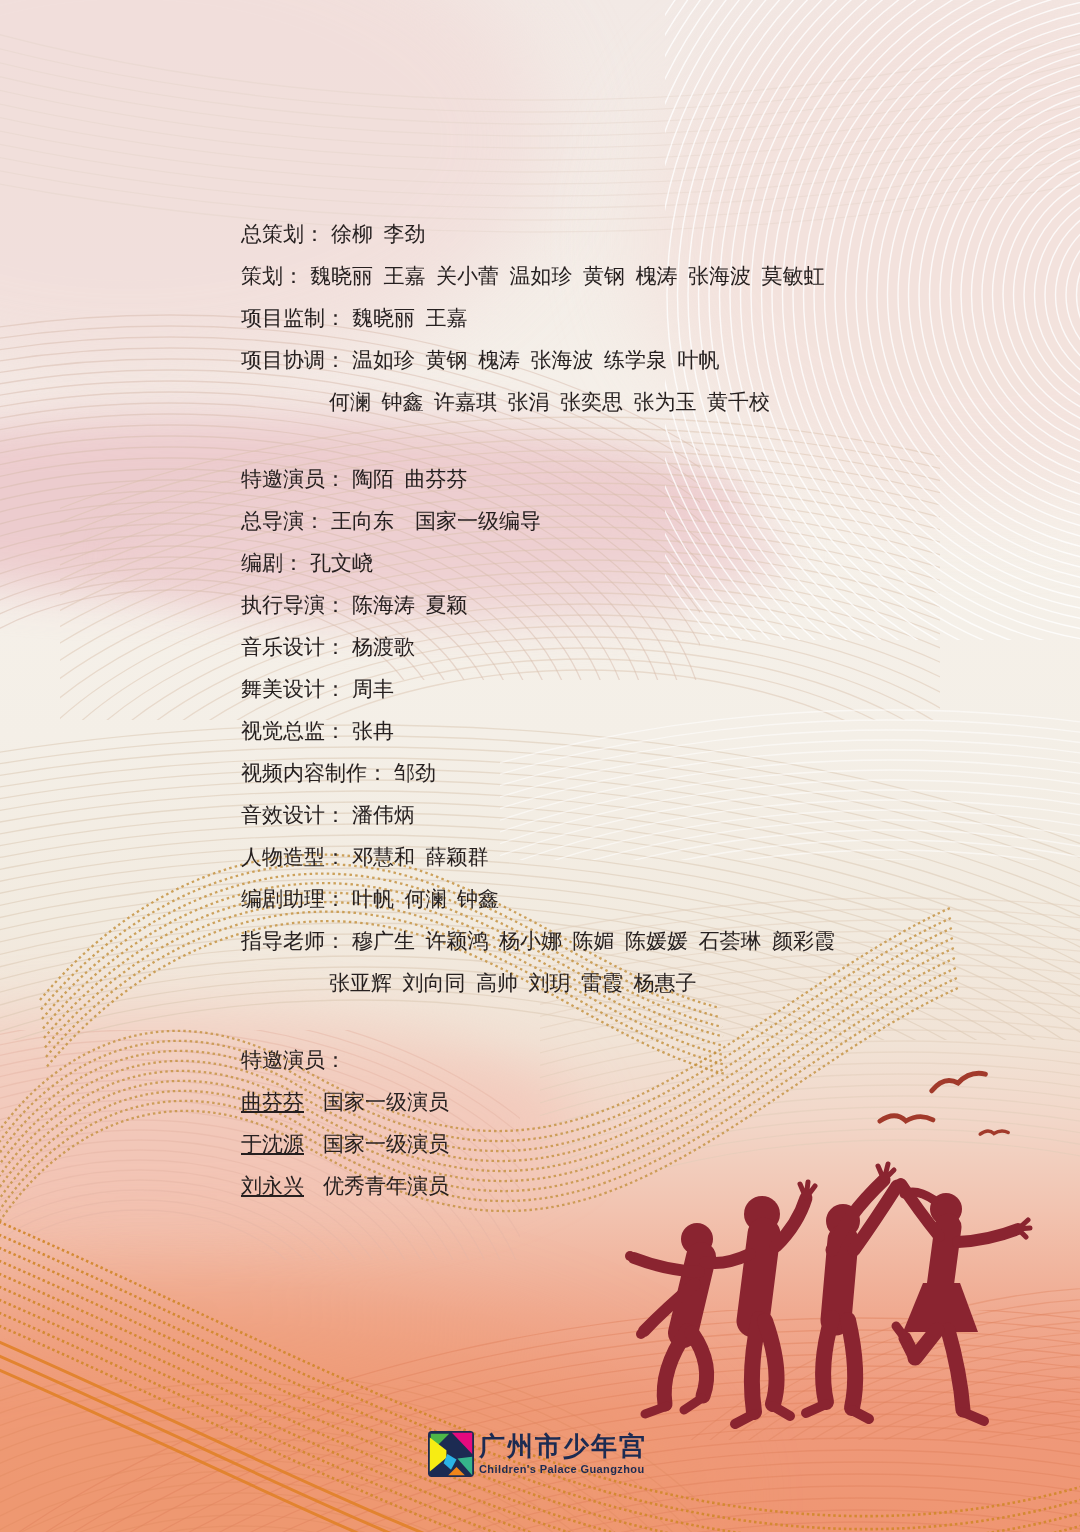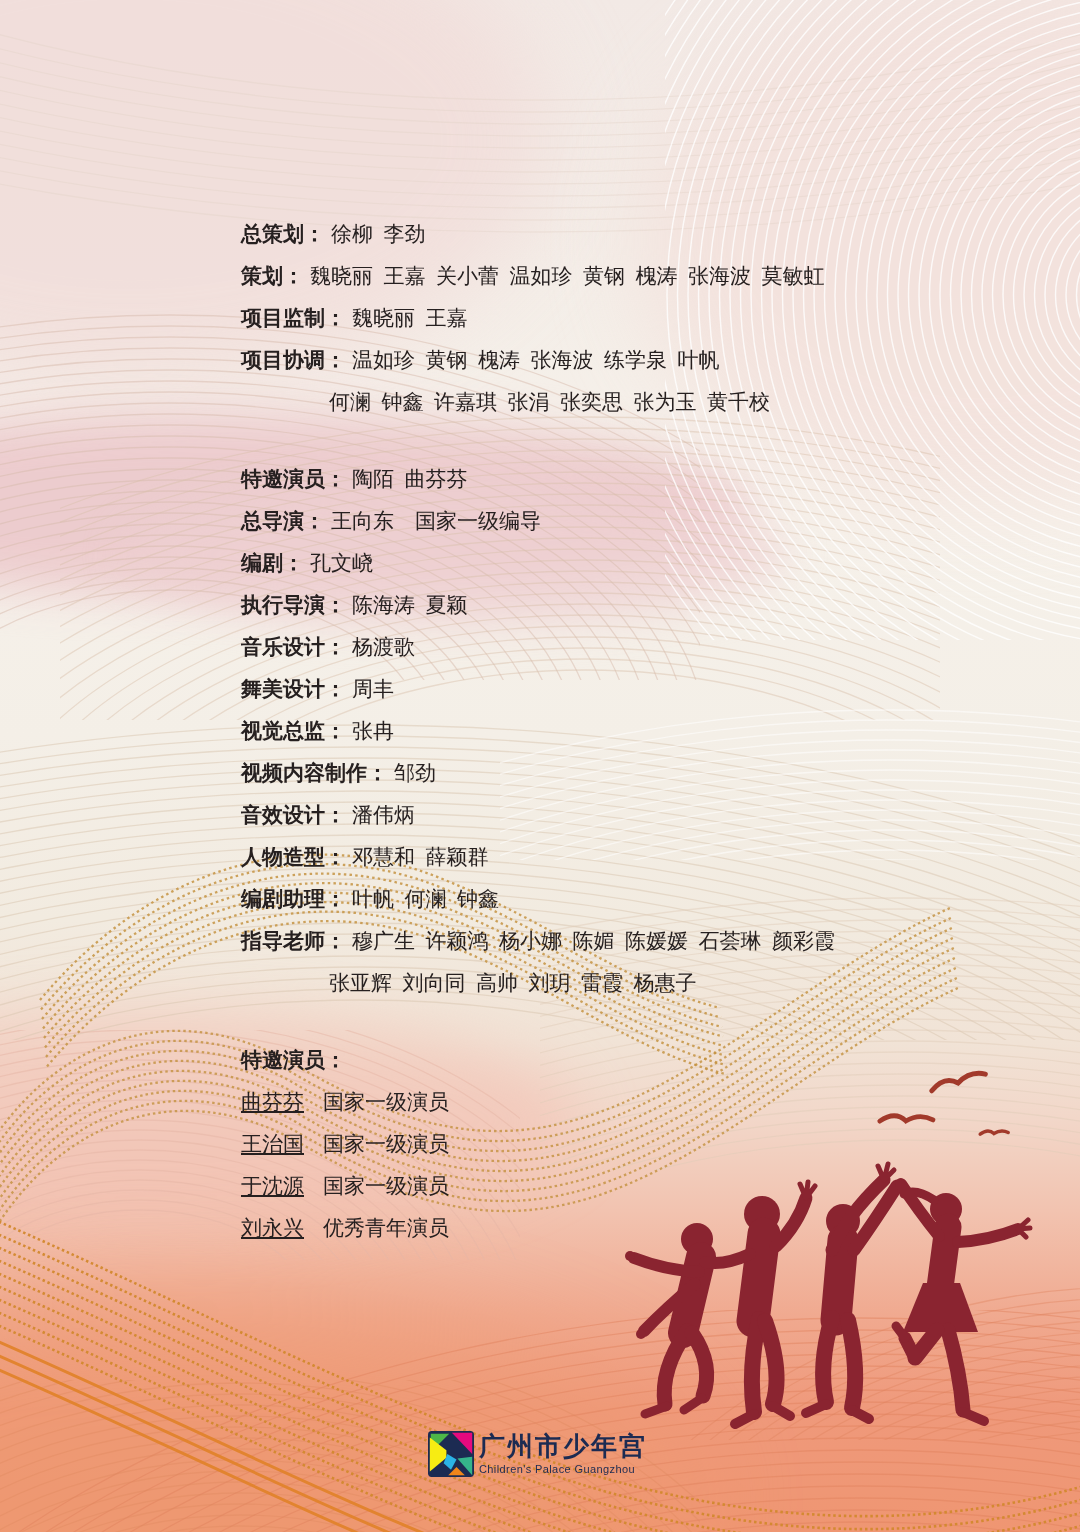--- a/index.html
+++ b/index.html
@@ -15,27 +15,27 @@
       #f2e9e5 0%, #f4eee8 18%, #f6f1ea 34%, #f4efe7 48%,
       #f2ebe0 60%, #f1e3d6 68%, #f2d7c9 73%, #f2c3b0 79%,
       #f0a98f 86%, #ef997b 92%, #ef9672 100%);
   }
   #bg{position:absolute;left:0;top:0;z-index:1;}
   .credits{position:absolute;left:241px;top:213px;z-index:2;
     font-size:21px;line-height:42px;color:var(--c-text);}
   .row{height:42px;white-space:pre;}
   .row.gap{margin-top:35px;}
   .row.indent{padding-left:82px;}
-  .label{font-weight:700;}
+  .label{font-weight:400;}
   .names{margin-left:6px;}
   .cast-row .cast-name{display:inline-block;width:82px;text-decoration:underline;}
   .logo-text{position:absolute;left:479px;top:1429px;z-index:2;
     color:var(--c-logo_navy);font-family:"Liberation Sans","DejaVu Sans",sans-serif;}
   .logo-cn{font-size:26px;font-weight:700;letter-spacing:2px;line-height:34px;}
-  .logo-en{font-size:11px;font-weight:400;letter-spacing:.4px;line-height:13px;}
+  .logo-en{font-size:11px;font-weight:700;letter-spacing:.4px;line-height:13px;}
 </style>
 </head>
 <body>
 
 <svg id="bg" width="1080" height="1532" viewBox="0 0 1080 1532">
   <defs id="bg-defs">
       <clipPath id="clip1">
         <rect x="0" y="0" width="1080" height="240"></rect>
       </clipPath>
       <clipPath id="clip2">
@@ -537,21 +537,20 @@
       <div class="row"><span class="label">视频内容制作：</span><span class="names">邹劲</span></div>
       <div class="row"><span class="label">音效设计：</span><span class="names">潘伟炳</span></div>
       <div class="row"><span class="label">人物造型：</span><span class="names">邓慧和  薛颖群</span></div>
       <div class="row"><span class="label">编剧助理：</span><span class="names">叶帆  何澜  钟鑫</span></div>
       <div class="row"><span class="label">指导老师：</span><span class="names">穆广生  许颖鸿  杨小娜  陈媚  陈媛媛  石荟琳  颜彩霞</span></div>
       <div class="row indent"><span class="label"></span><span class="names">张亚辉  刘向同  高帅  刘玥  雷霞  杨惠子</span></div>
       <div class="row gap"><span class="label">特邀演员：</span><span class="names"></span></div>
     </div>
   <div>
       <div class="row cast-row"><span class="cast-name">曲芬芬</span><span class="cast-title">国家一级演员</span></div>
-      <div class="row cast-row"><span class="cast-name">王治国</span><span class="cast-title">国家一级演员</span></div>
       <div class="row cast-row"><span class="cast-name">于沈源</span><span class="cast-title">国家一级演员</span></div>
       <div class="row cast-row"><span class="cast-name">刘永兴</span><span class="cast-title">优秀青年演员</span></div>
     </div>
 </div>
 
 <div class="logo-text">
   <div class="logo-cn">广州市少年宫</div>
   <div class="logo-en">Children's Palace Guangzhou</div>
 </div>
 

